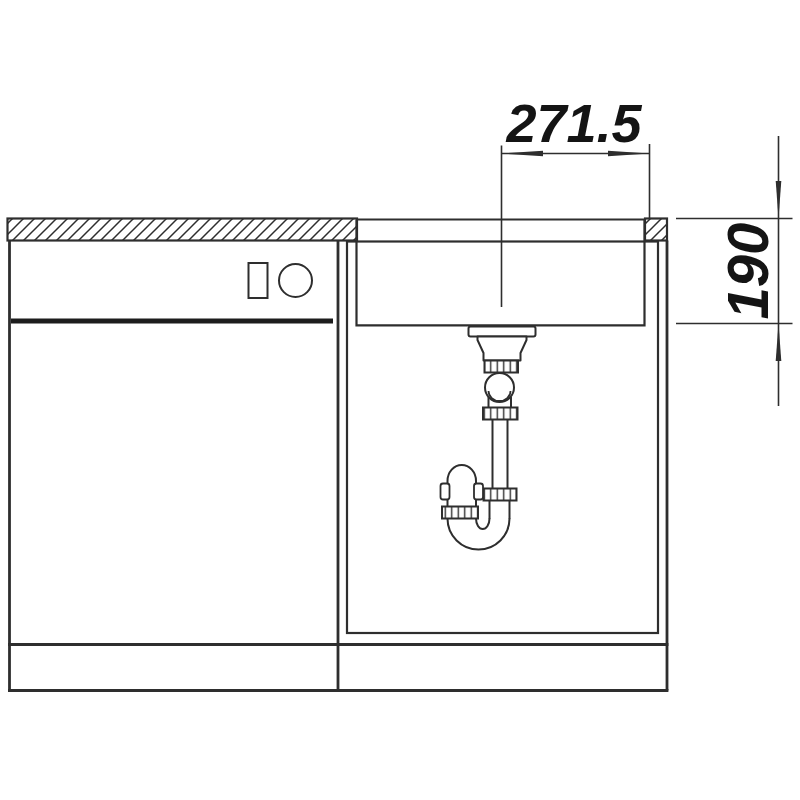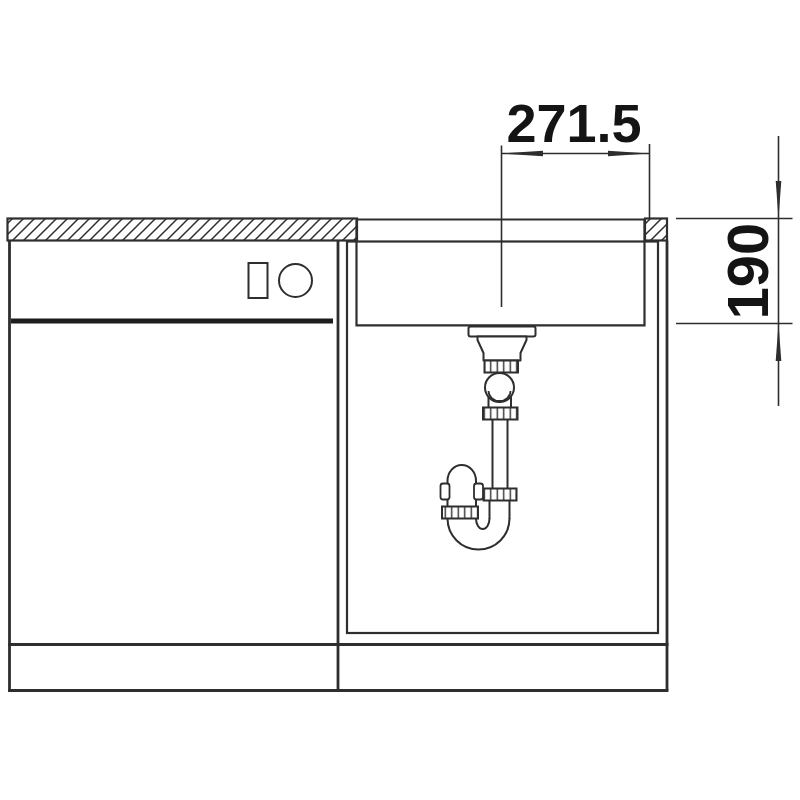--- a/index.html
+++ b/index.html
@@ -1,16 +1,16 @@
 <!DOCTYPE html>
 <html><head>
 <meta charset="utf-8">
 <style>
   html,body{margin:0;padding:0;background:#ffffff;}
-  .canvas{position:relative;width:800px;height:800px;background:#3b82f6;overflow:hidden;}
+  .canvas{position:relative;width:800px;height:800px;background:#3b82f6;overflow:hidden;font-style:italic;}
   svg{display:block;}
   svg text{
     font-family:"Liberation Sans", sans-serif;
     font-weight:bold;
     fill:#141414;
   }
 </style>
 </head>
 <body>
 

